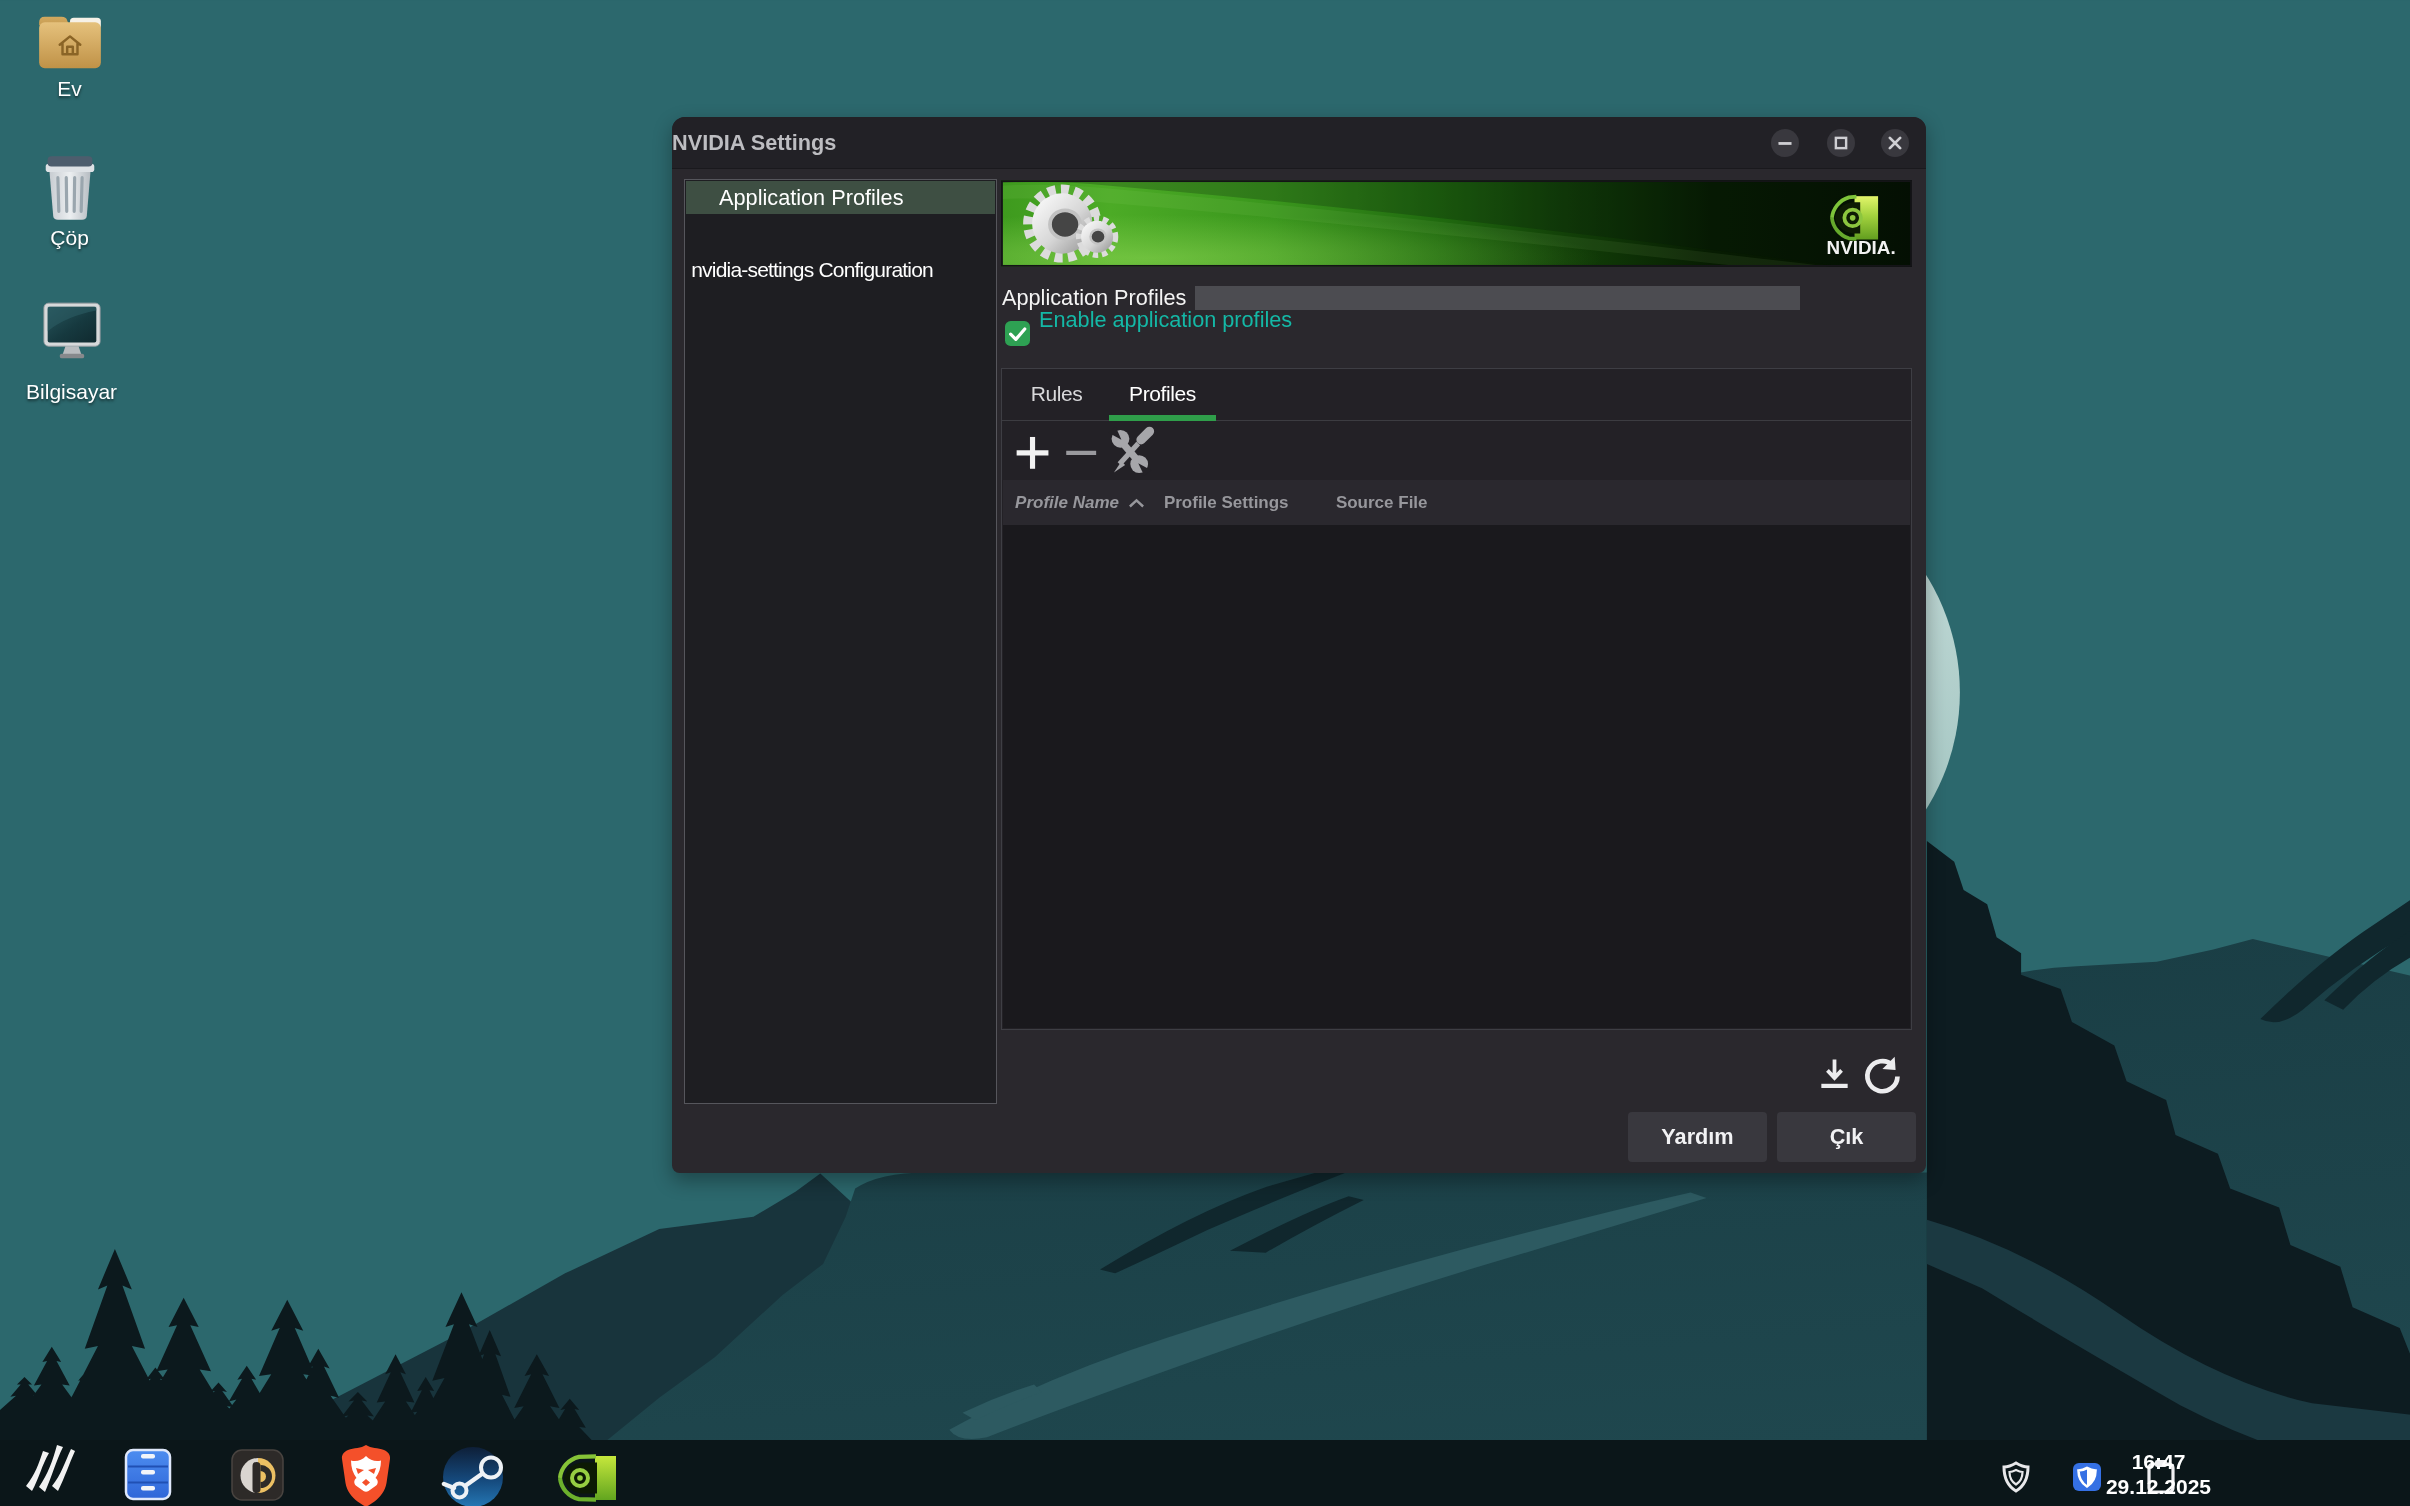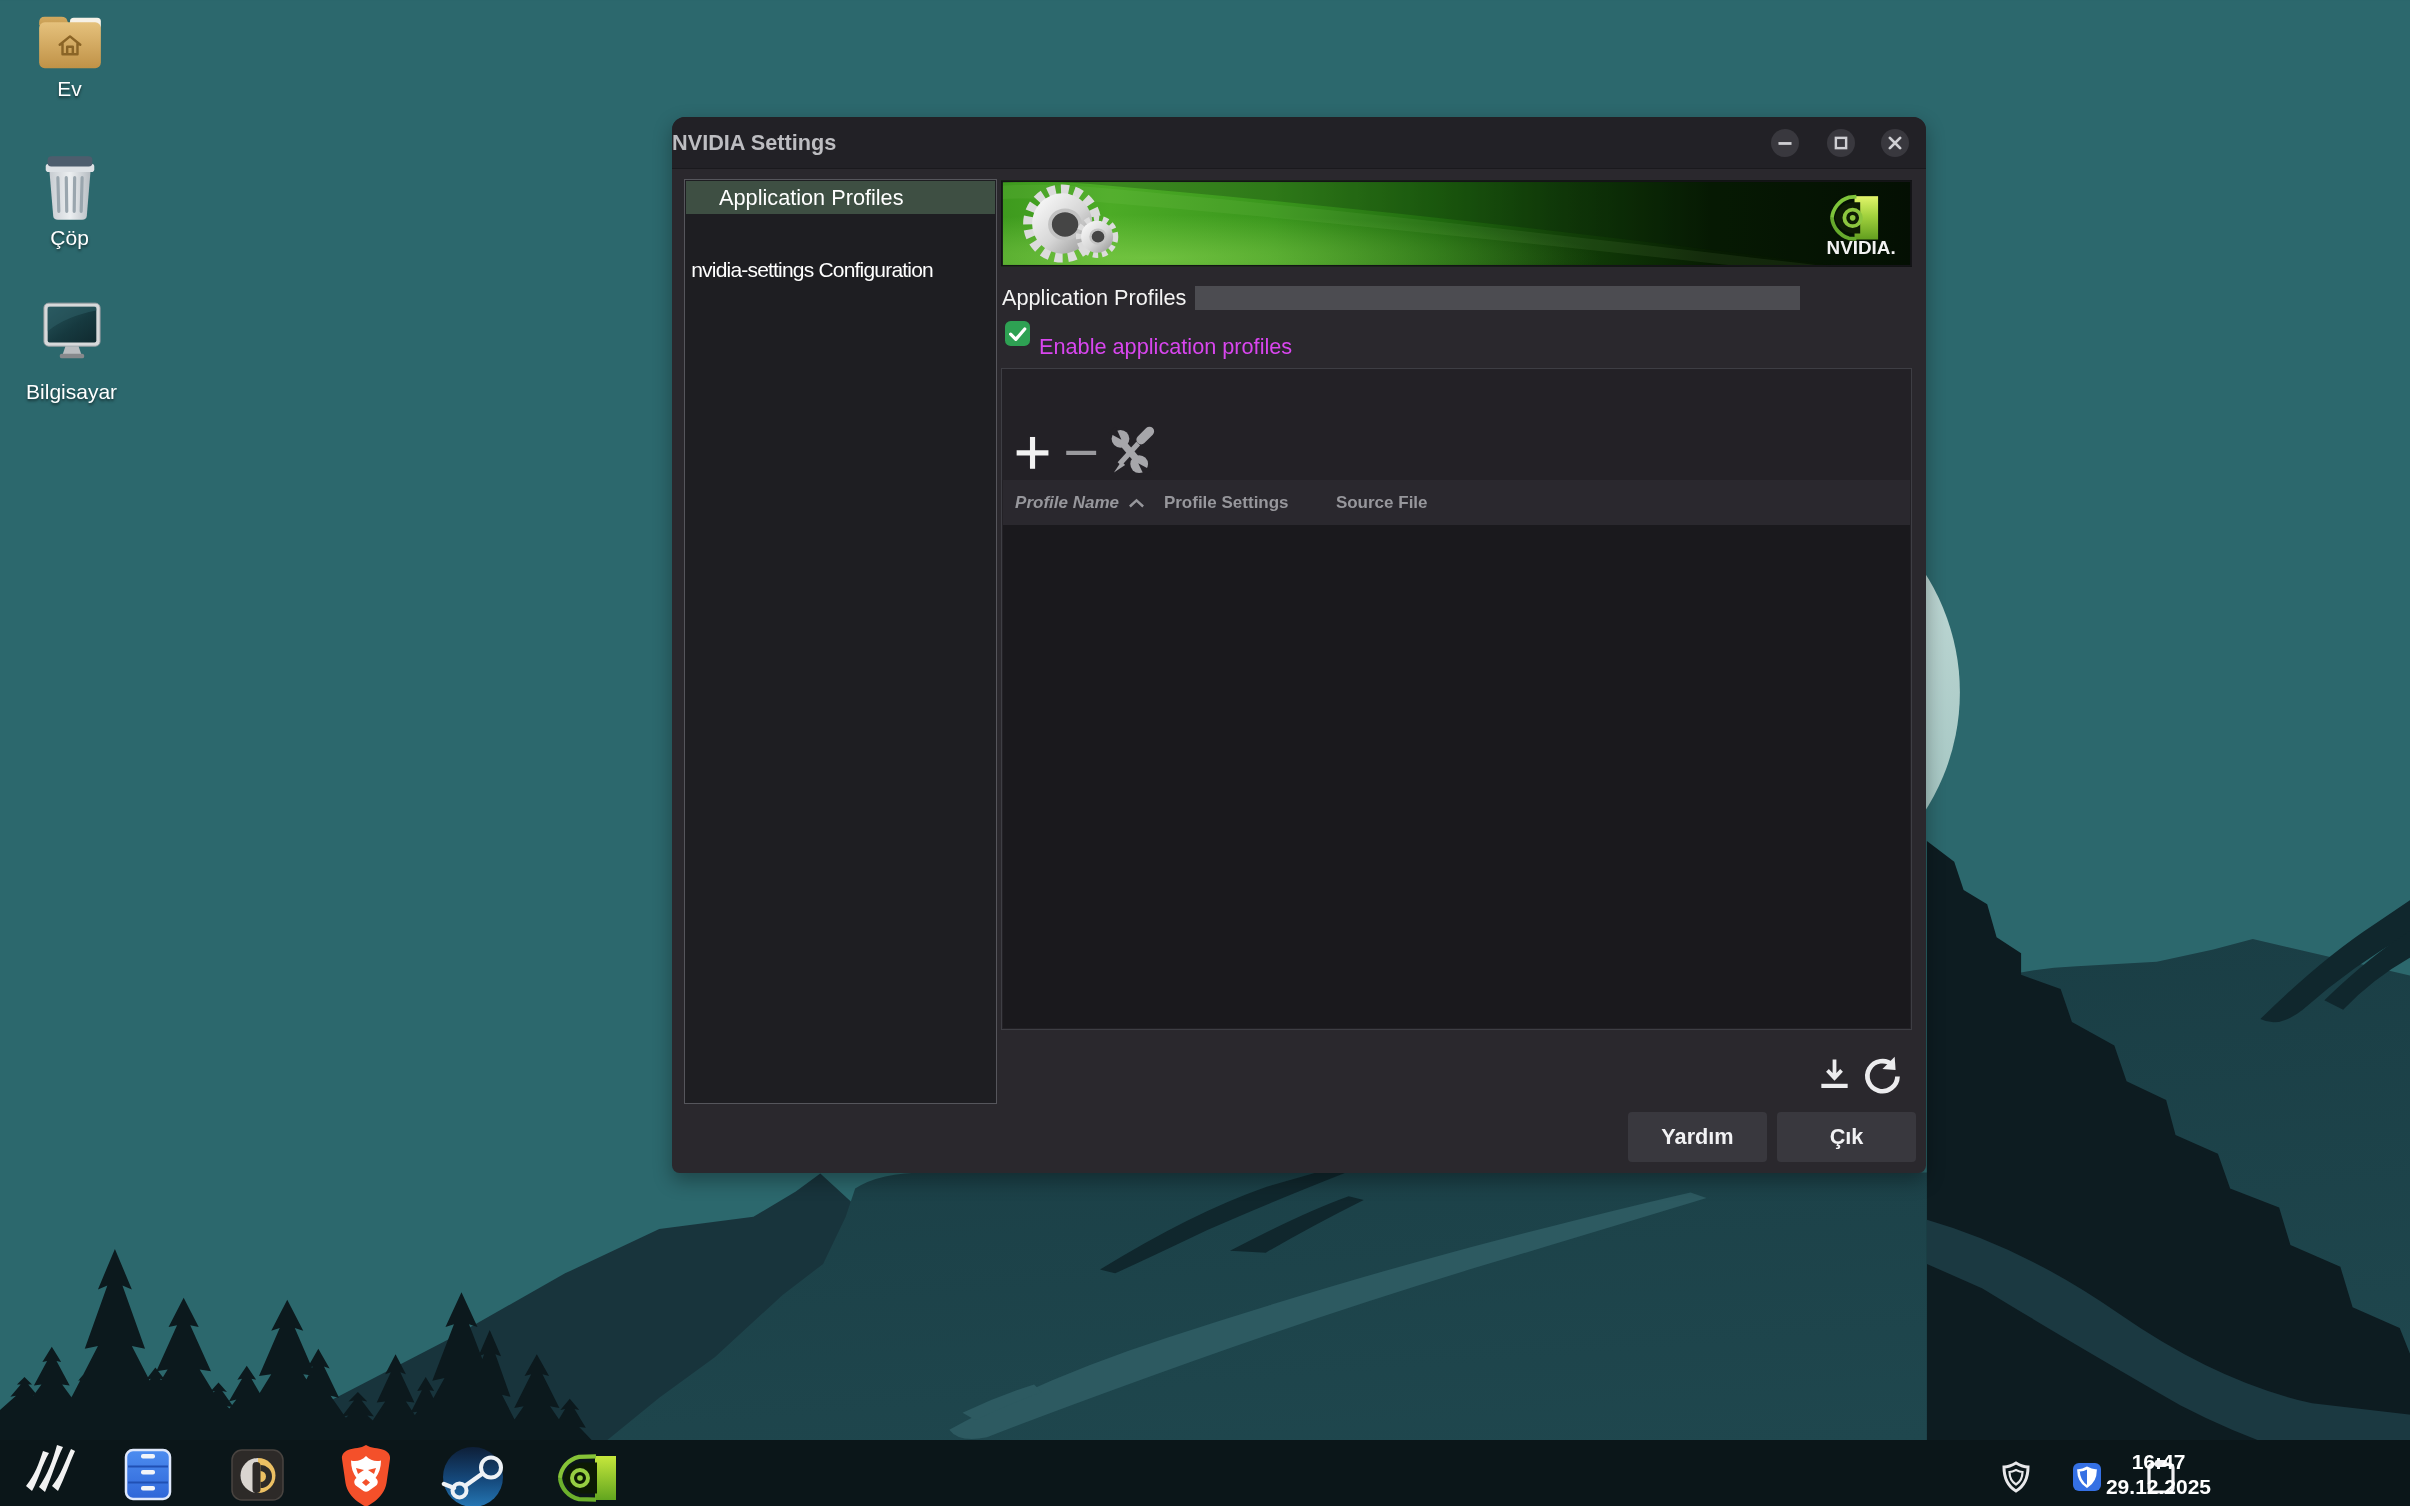--- a/index.html
+++ b/index.html
@@ -21,21 +21,21 @@
   
   #sidebar{position:absolute;left:12.2px;top:62px;width:313px;height:925px;background:#1e1e22;
        border:0.9px solid #56565c;box-sizing:border-box;}
   #sbrow1{position:absolute;left:0.9px;top:0.9px;right:0.9px;height:33px;background:#3e4f43;white-space:nowrap;color:#fff;font-size:21.7px;line-height:33px;padding-left:33px;}
   #sbrow2{position:absolute;left:6px;top:34px;right:0.9px;height:33px;white-space:nowrap;color:#fff;font-size:21px;letter-spacing:-0.8px;line-height:33px;margin-top:39px;}
   
   #banner{position:absolute;left:329px;top:63px;width:911px;height:87px;}
   #seclabel{position:absolute;left:330px;top:168px;color:#f4f4f4;font-size:21.7px;}
   #secstrip{position:absolute;left:523px;top:169px;width:605px;height:23.5px;background:#4c4c51;}
   #cbx{position:absolute;left:333px;top:204px;width:25.4px;height:25.4px;border-radius:5.6px;background:#2ea153;}
-  #cbxlbl{position:absolute;left:367px;top:217px;color:#d946ef;font-size:21.7px;}
+  #cbxlbl{position:absolute;left:367px;top:190px;color:#14b8a6;font-size:21.7px;}
   #tabpanel{position:absolute;left:329px;top:251px;width:911px;height:662px;
        border:0.9px solid #3e3e44;box-sizing:border-box;background:#232126;}
   #tabrow{position:absolute;left:0;top:0;right:0;height:51px;border-bottom:1.9px solid #3c3c41;}
   .tab{position:absolute;top:0;height:49px;line-height:49px;text-align:center;font-size:21px;letter-spacing:-0.4px;}
   #tabunder{position:absolute;left:107px;top:46px;width:107px;height:5.6px;background:#2f9e4a;}
   #toolbar{position:absolute;left:0;top:53px;right:0;height:58px;}
   #thead{position:absolute;left:0.9px;top:111px;right:0.9px;height:45px;background:#2a282e;
        color:#97979c;font-size:17px;font-weight:bold;line-height:45px;}
   #tbody{position:absolute;left:0.9px;top:156px;right:0.9px;bottom:0.9px;background:#1a191d;}
   .botbtn{position:absolute;top:995px;width:139px;height:50px;background:#39383e;border-radius:4px;
@@ -222,20 +222,25 @@
     </g>
     <rect x="1" y="1" width="965" height="90" fill="none" stroke="#141417" stroke-width="2"></rect>
   </svg>
   <div id="seclabel">Application Profiles</div>
   <div id="secstrip"></div>
   <div id="cbx"><svg width="25.4" height="25.4" viewBox="0 0 27 27">
         <path d="M6,14 L11.5,19.5 L21,8.5" fill="none" stroke="#fff" stroke-width="3.4" stroke-linecap="round" stroke-linejoin="round"></path>
       </svg></div>
   <div id="cbxlbl">Enable application profiles</div>
   <div id="tabpanel">
+    <div id="tabrow">
+      <div class="tab" style="left:19px;width:71px;color:#d8d8da;">Rules</div>
+      <div class="tab" style="left:107px;width:107px;color:#fff;">Profiles</div>
+      <div id="tabunder"></div>
+    </div>
     <div id="toolbar">
       <svg width="207" height="58" viewBox="0 0 220 62">
         <g stroke="#f2f2f2" stroke-width="5.5">
           <line x1="15" y1="33" x2="49" y2="33"></line>
             <line x1="32" y1="16" x2="32" y2="50"></line>
         </g>
         <line x1="68" y1="33" x2="100" y2="33" stroke="#99999d" stroke-width="4.5"></line>
 
         <circle cx="126" cy="18" r="9.5" fill="#a6a6aa"></circle>
         <path d="M127,19 L113.2,11.5 L120.5,4.2 Z" fill="#232126"></path>

